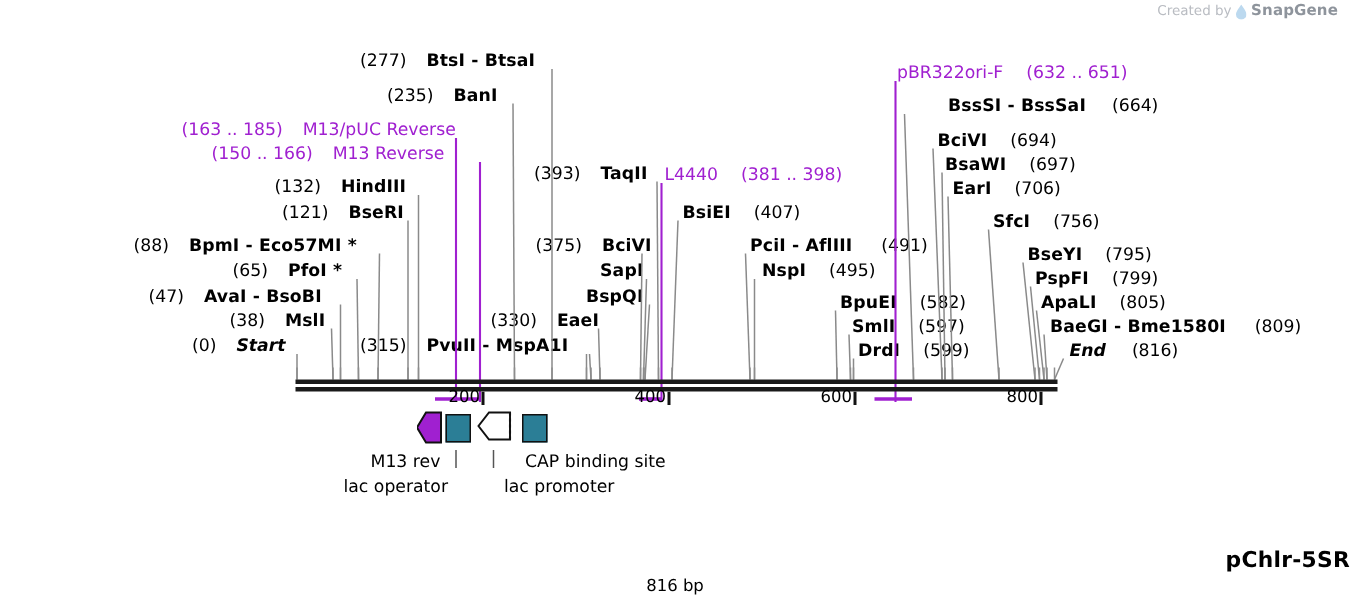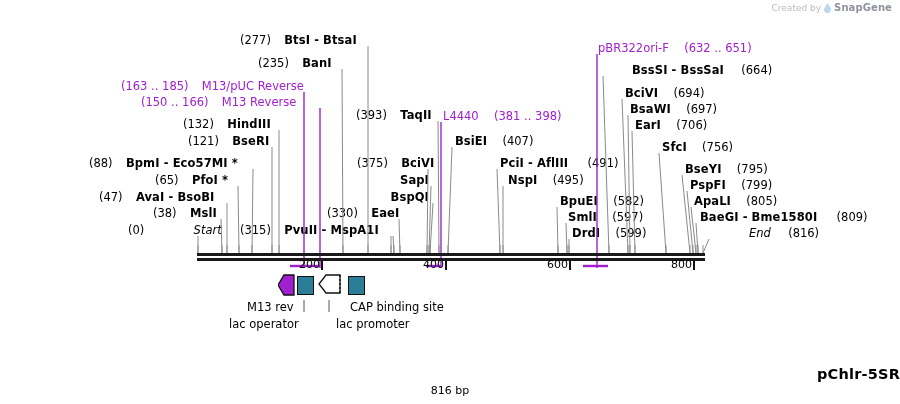--- a/index.html
+++ b/index.html
@@ -24,21 +24,21 @@
 
   
   .lbl{
     position:absolute;
     white-space:nowrap;
     font-size:11.5px;
     line-height:1;
   }
   .pos{color:#000;font-weight:normal;font-family:"DejaVu Sans","Liberation Sans",sans-serif;}
   .enz{color:#000;font-weight:bold;letter-spacing:.1px;}
-  .term{color:#000;font-weight:normal;font-style:italic;margin-left:36px;}
+  .term{color:#000;font-weight:bold;font-style:italic;}
   .feat{color:#a020d0;font-weight:normal;font-size:11.5px;}
 
   
   .ra{text-align:right;}
 
   
   #backbone{position:absolute;}
   .bb-line{position:absolute;background:#1a1a1a;}
 
   .rulerlabel{

